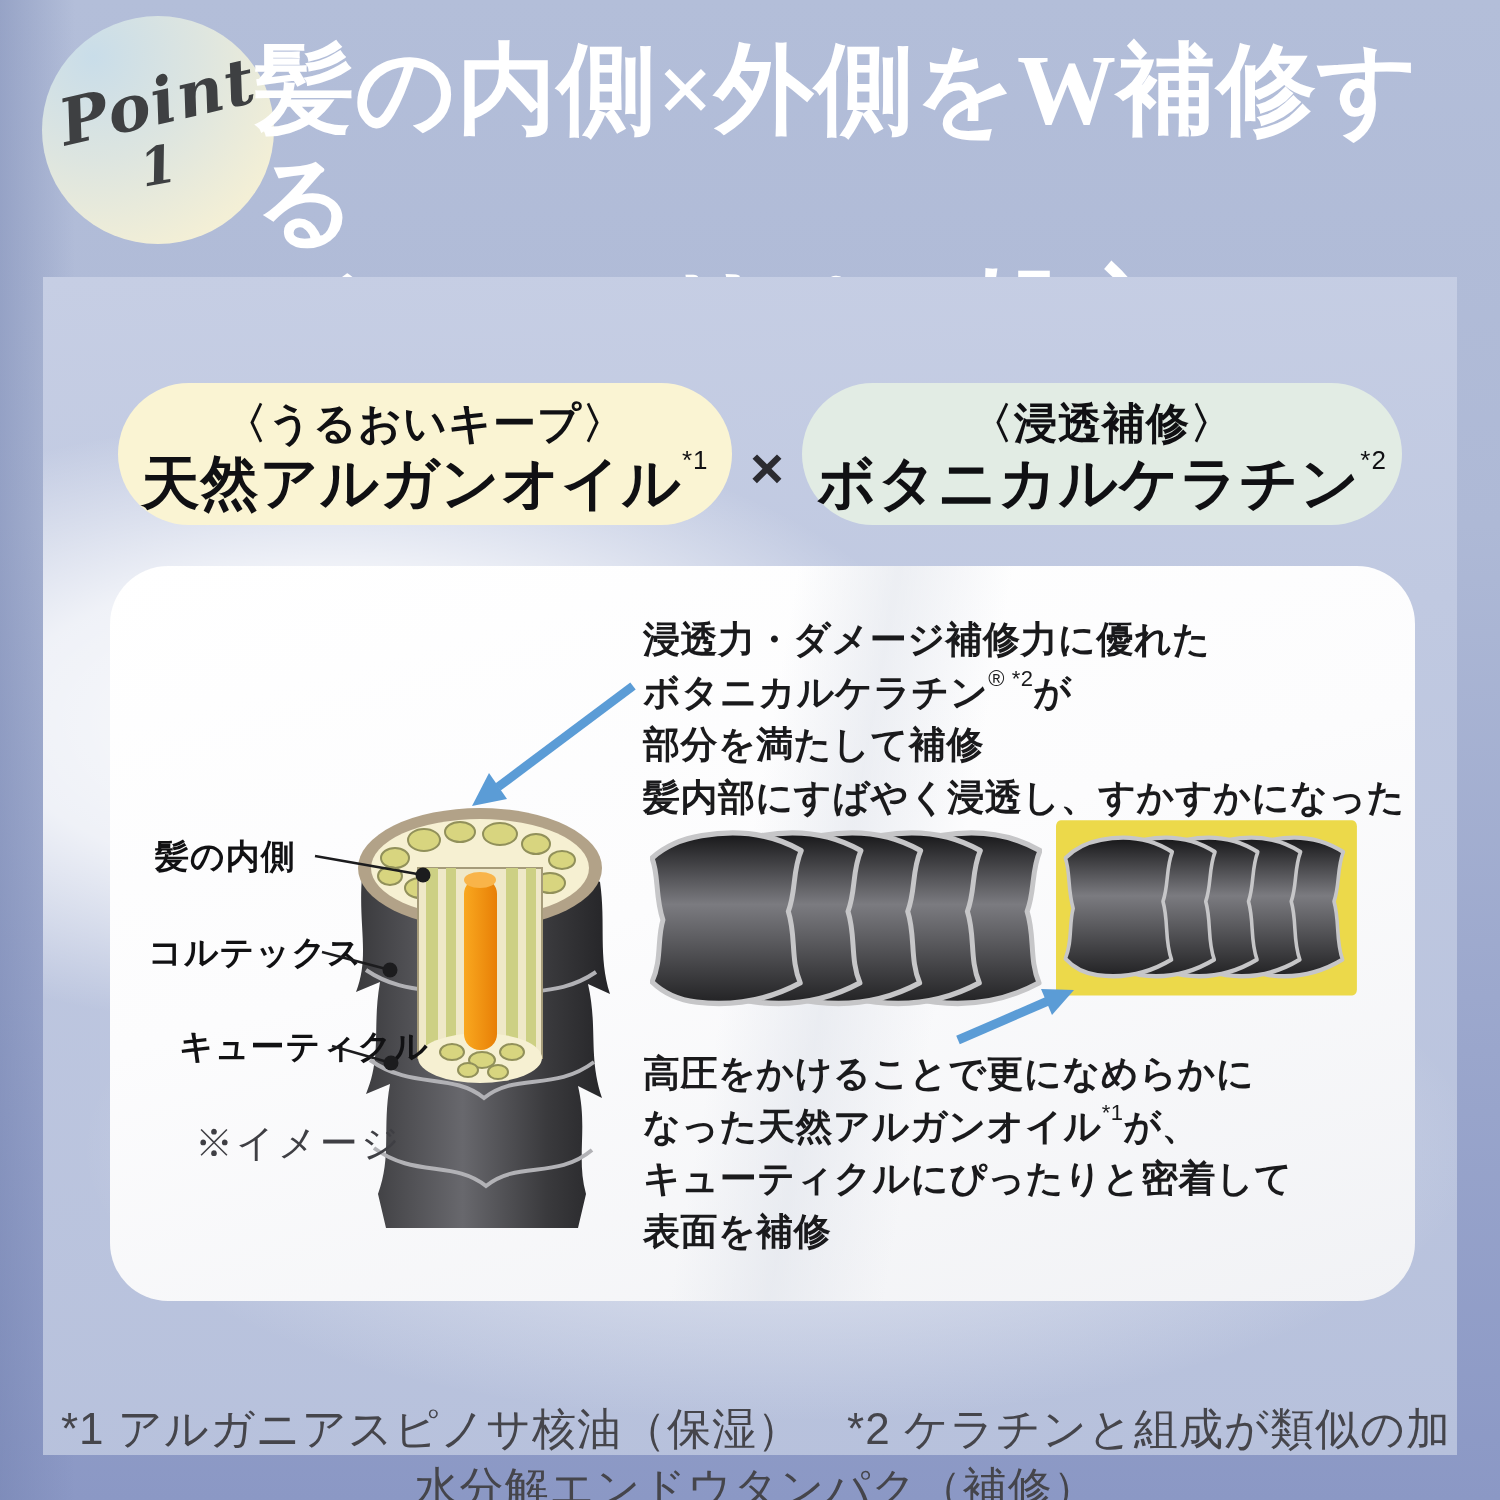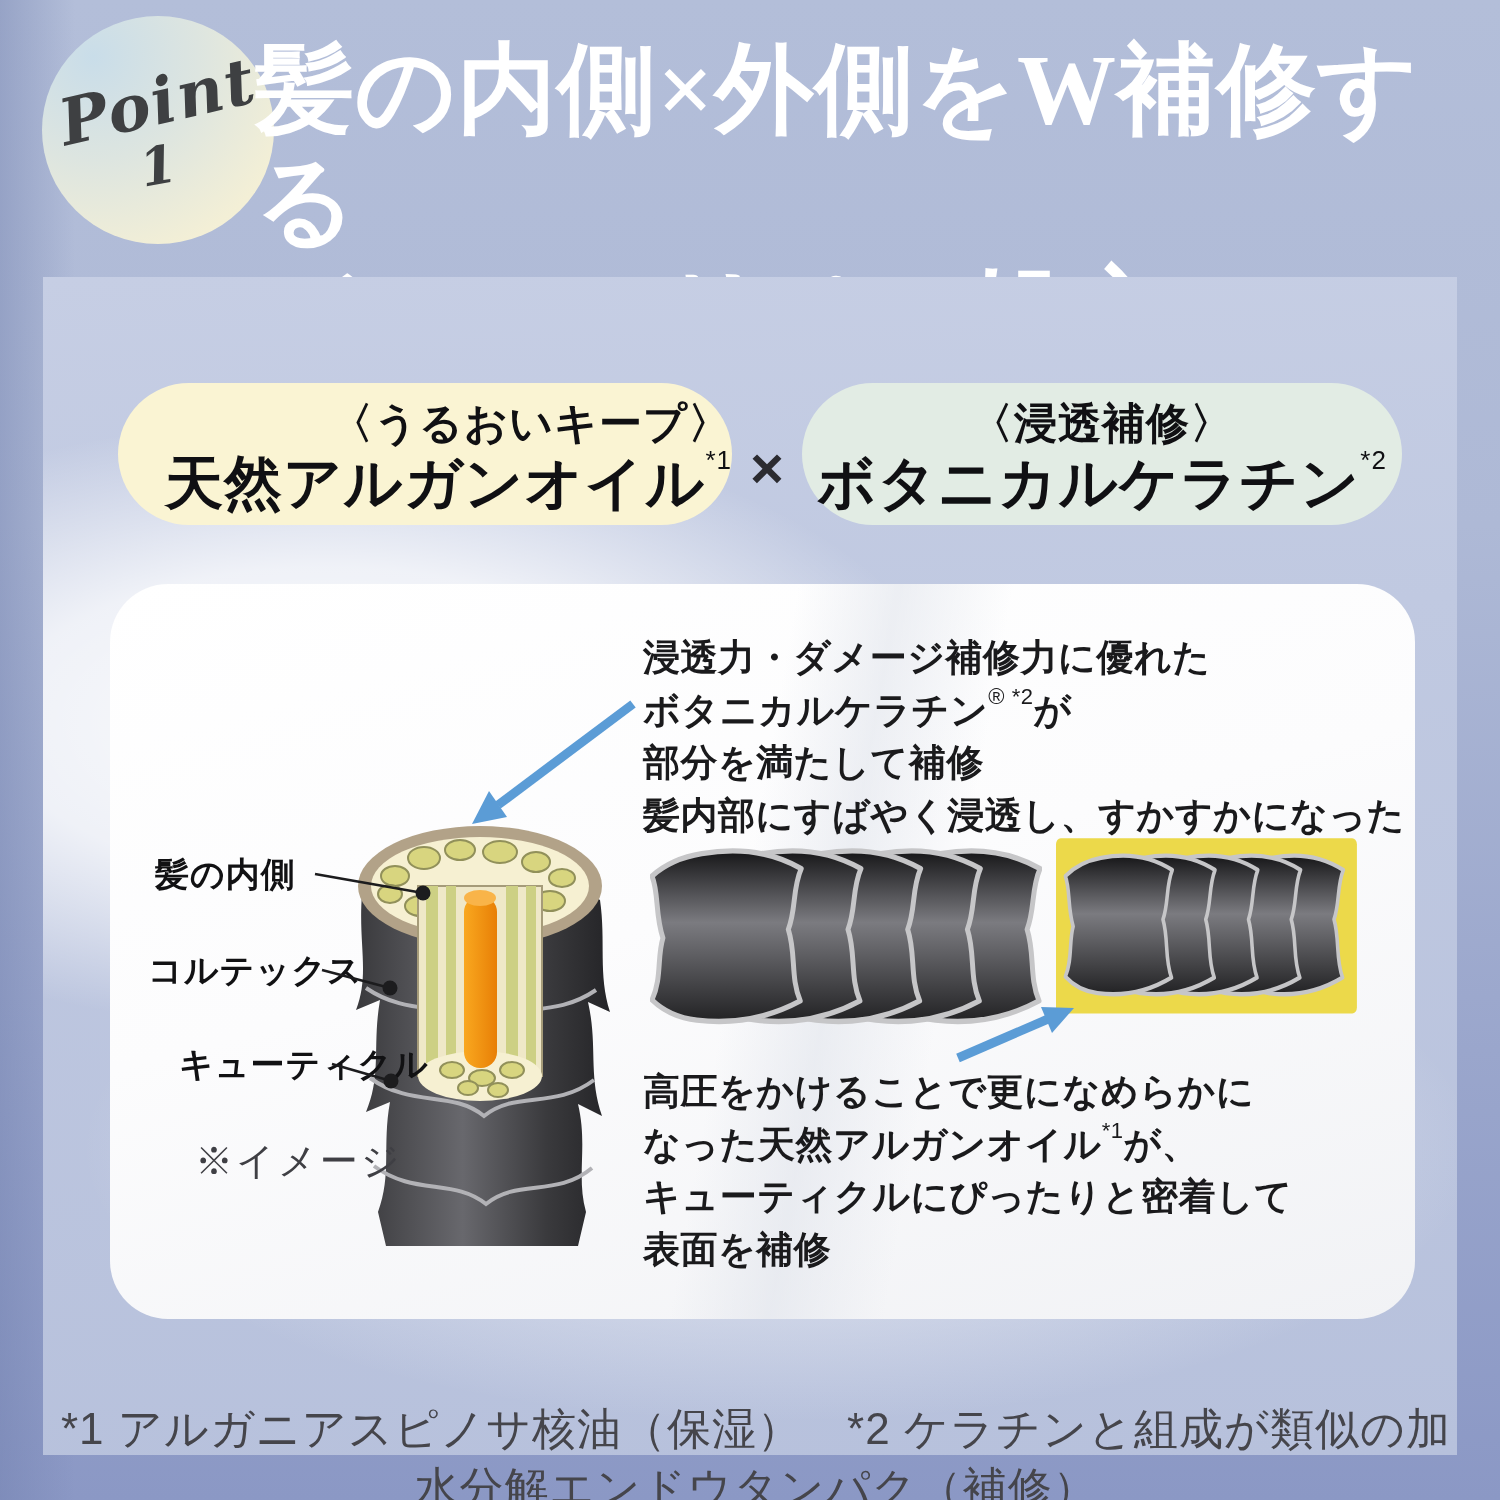--- a/index.html
+++ b/index.html
@@ -21,28 +21,28 @@
   
   .inner-panel{position:absolute;left:43px;top:277px;width:1414px;height:1178px;
     background:
       radial-gradient(72% 42% at 20% 38%, rgba(255,255,255,0.95) 0%, rgba(255,255,255,0.75) 32%, rgba(255,255,255,0) 62%),
       radial-gradient(85% 40% at 52% 74%, rgba(242,244,248,0.9) 0%, rgba(255,255,255,0) 58%),
       linear-gradient(178deg,#c6cee4 0%,#c0c9e1 30%,#b7c1dc 100%);}
   
   .pill-row{position:absolute;left:118px;top:383px;width:1284px;display:flex;align-items:center;}
   .pill{height:142px;border-radius:72px;display:flex;flex-direction:column;align-items:center;
     justify-content:center;color:#101013;}
-  .pill.cream{width:614px;background:#faf4d3;align-items:flex-end;}
+  .pill.cream{width:614px;background:#faf4d3;}
   .pill.mint{width:600px;background:#e2ece4;}
   .pill .tag{font-size:43px;font-weight:700;letter-spacing:1px;}
   .pill .name{font-size:58px;font-weight:700;letter-spacing:1px;line-height:1.04;}
   .pill .name sup{font-size:26px;font-weight:400;vertical-align:top;position:relative;top:-6px;}
   .x-divider{flex:1;text-align:center;font-size:58px;font-weight:700;color:#2b2b30;padding-top:26px;}
   
-  .card{position:absolute;left:110px;top:584px;width:1305px;height:735px;border-radius:58px;
+  .card{position:absolute;left:110px;top:566px;width:1305px;height:735px;border-radius:58px;
     background:
       linear-gradient(100deg, rgba(222,226,234,0) 48%, rgba(222,226,234,0.55) 55%, rgba(222,226,234,0) 63%),
       linear-gradient(165deg,#ffffff 0%,#fcfcfd 45%,#f1f2f5 100%);
     overflow:hidden;}
   .card .overlay{position:absolute;left:0;top:0;width:1305px;height:735px;pointer-events:none;}
   .annotation{position:absolute;font-size:37px;line-height:1.42;color:#1a1a1c;font-weight:700;letter-spacing:0.5px;}
   .annotation sup{font-size:22px;vertical-align:top;position:relative;top:-4px;font-weight:400;}
   .anno-top{left:533px;top:48px;}
   .anno-bottom{left:533px;top:482px;}
   .hair-label{position:absolute;font-size:34px;font-weight:700;color:#111113;letter-spacing:1px;}

